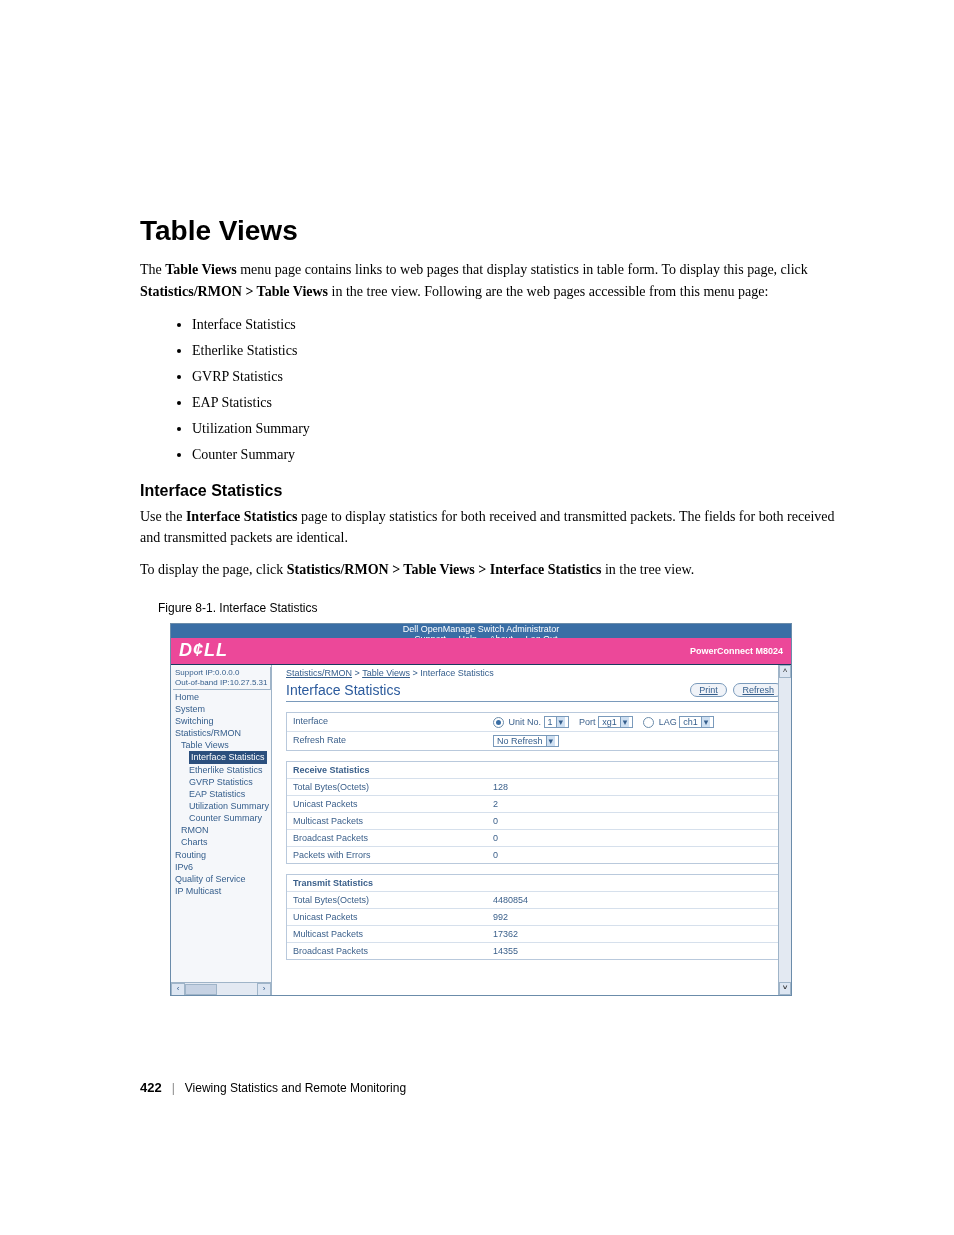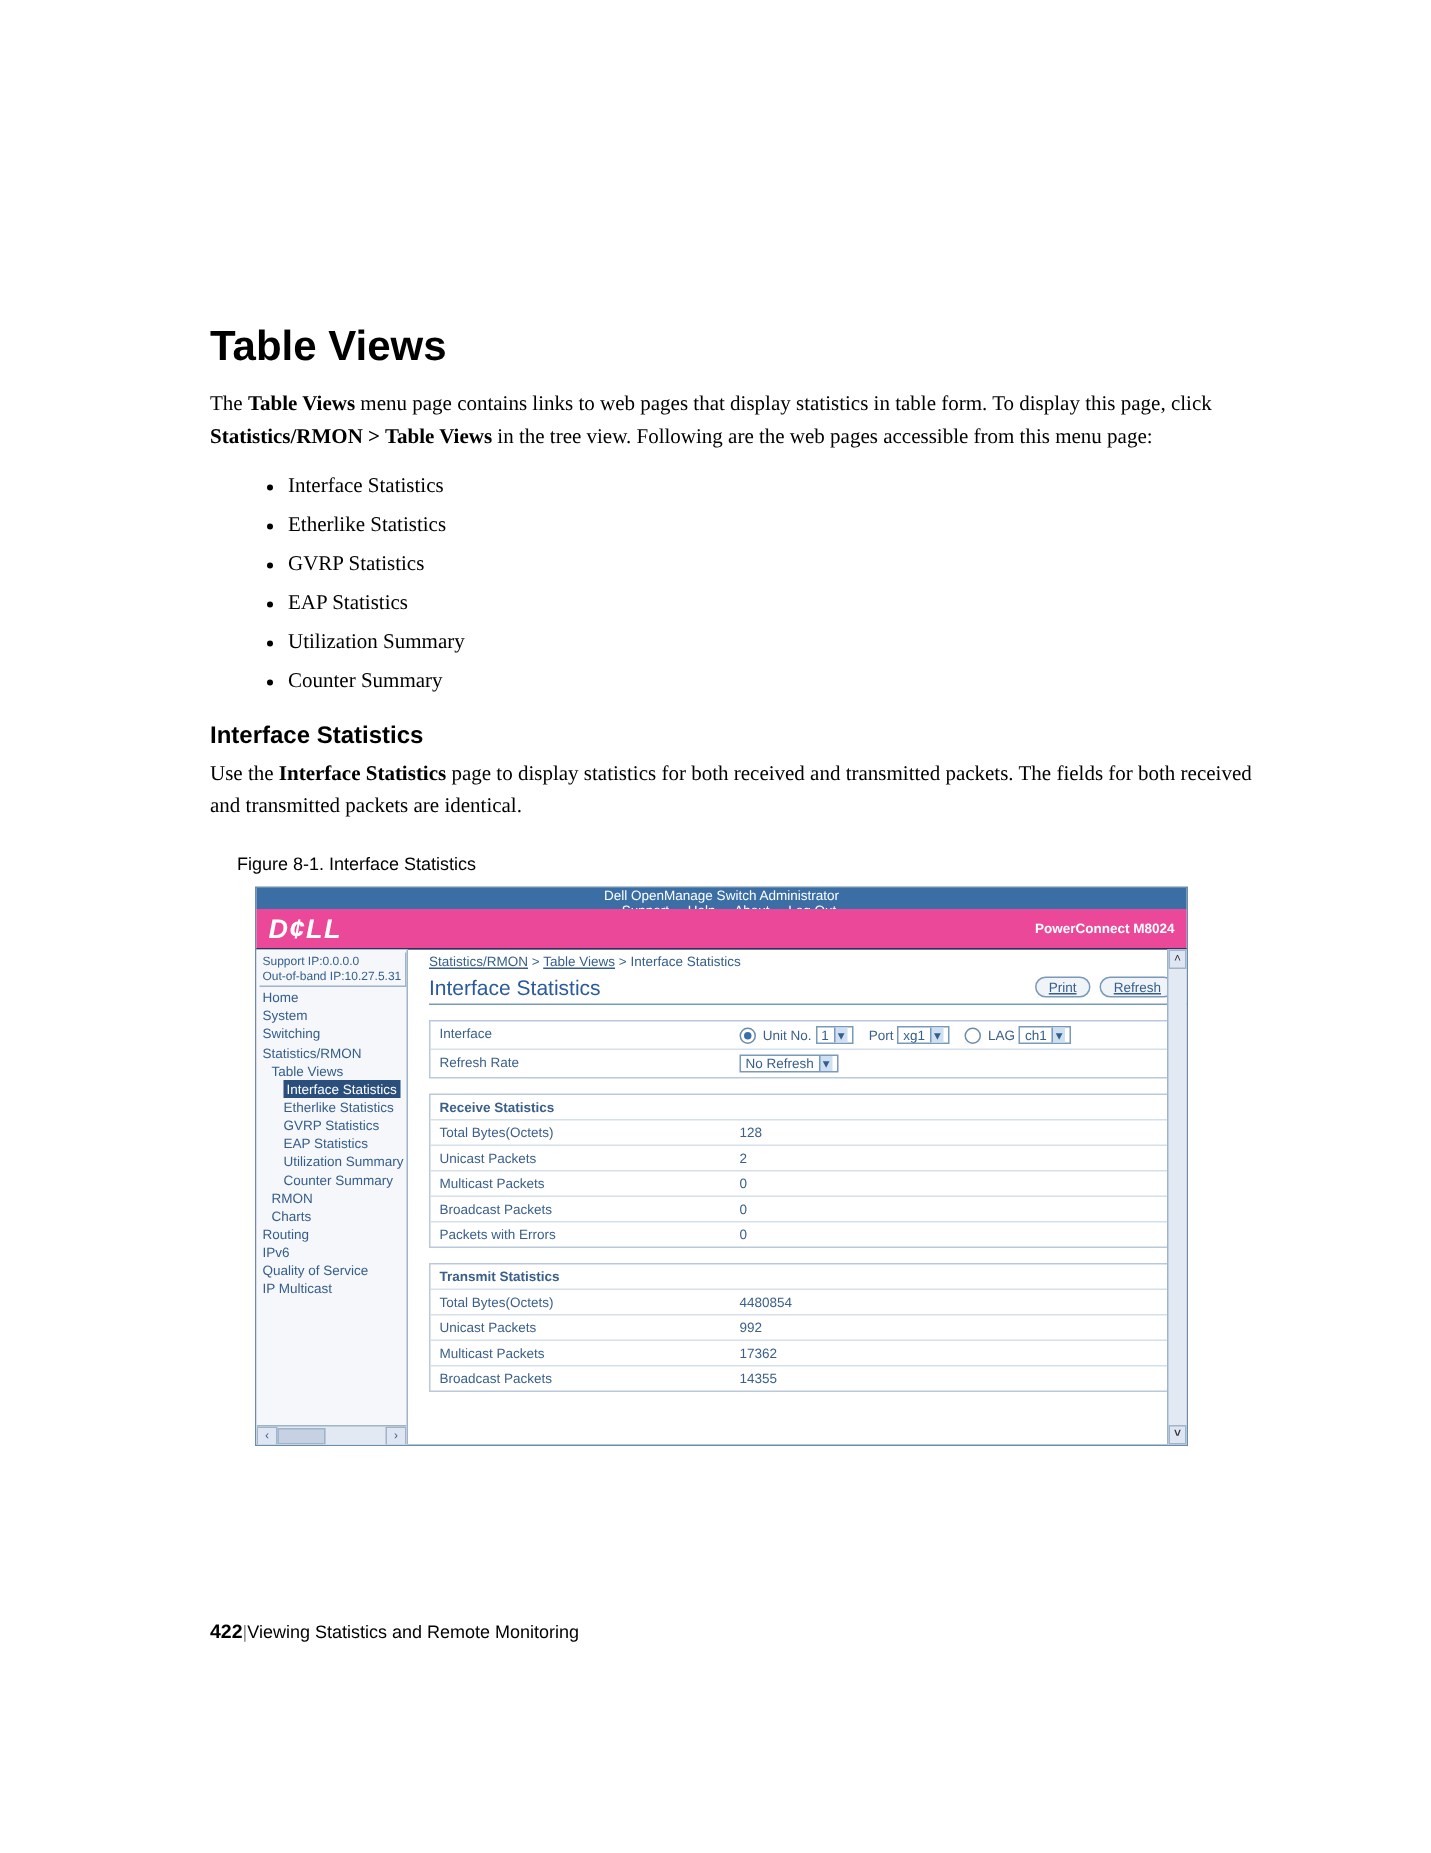--- a/index.html
+++ b/index.html
@@ -162,21 +162,21 @@
   .mainscroll {
     position:absolute; top:0; right:0; width:12px; bottom:0;
     background:#e3e9f2; border-left:1px solid #9fb4c8;
   }
   .mainscroll .btn { position:absolute; left:0; width:10px; height:11px; background:#dde6f2; border:1px solid #9fb4c8; text-align:center; font-size:8px; line-height:10px;}
   .mainscroll .t{top:0;} .mainscroll .b{bottom:0;}
 
   .footer {
     position: absolute; bottom: 140px; left: 140px;
     font-family: Arial, Helvetica, sans-serif; font-size: 12px;
-    display: flex; align-items: center; 
+    display: flex; align-items: center; gap: 10px;
   }
   .footer .pn { font-weight: bold; font-size: 13px;}
   .footer .sep { color:#888; }
 </style>
 </head>
 <body>
 
 <div class="page">
 
   <h1 class="main-title">Table Views</h1>
@@ -193,20 +193,23 @@
     <li>Utilization Summary</li>
     <li>Counter Summary</li>
   </ul>
 
   <h2 class="sub-title">Interface Statistics</h2>
 
   <p class="body">
     <span>Use the </span><span class="b">Interface Statistics</span><span> page to display statistics for both received and transmitted packets. The fields for both received and transmitted packets are identical.</span>
   </p>
 
+  <p class="body">
+    <span>To display the page, click </span><span class="b">Statistics/RMON &gt; Table Views &gt; Interface Statistics</span><span> in the tree view.</span>
+  </p>
 
   <div class="fig-caption">Figure 8-1.    Interface Statistics</div>
 
   <div class="shot">
     <div class="topbar1">
       <div>Dell OpenManage Switch Administrator</div>
       <div class="right">
         <span>Support</span>
         <span>Help</span>
         <span>About</span>

